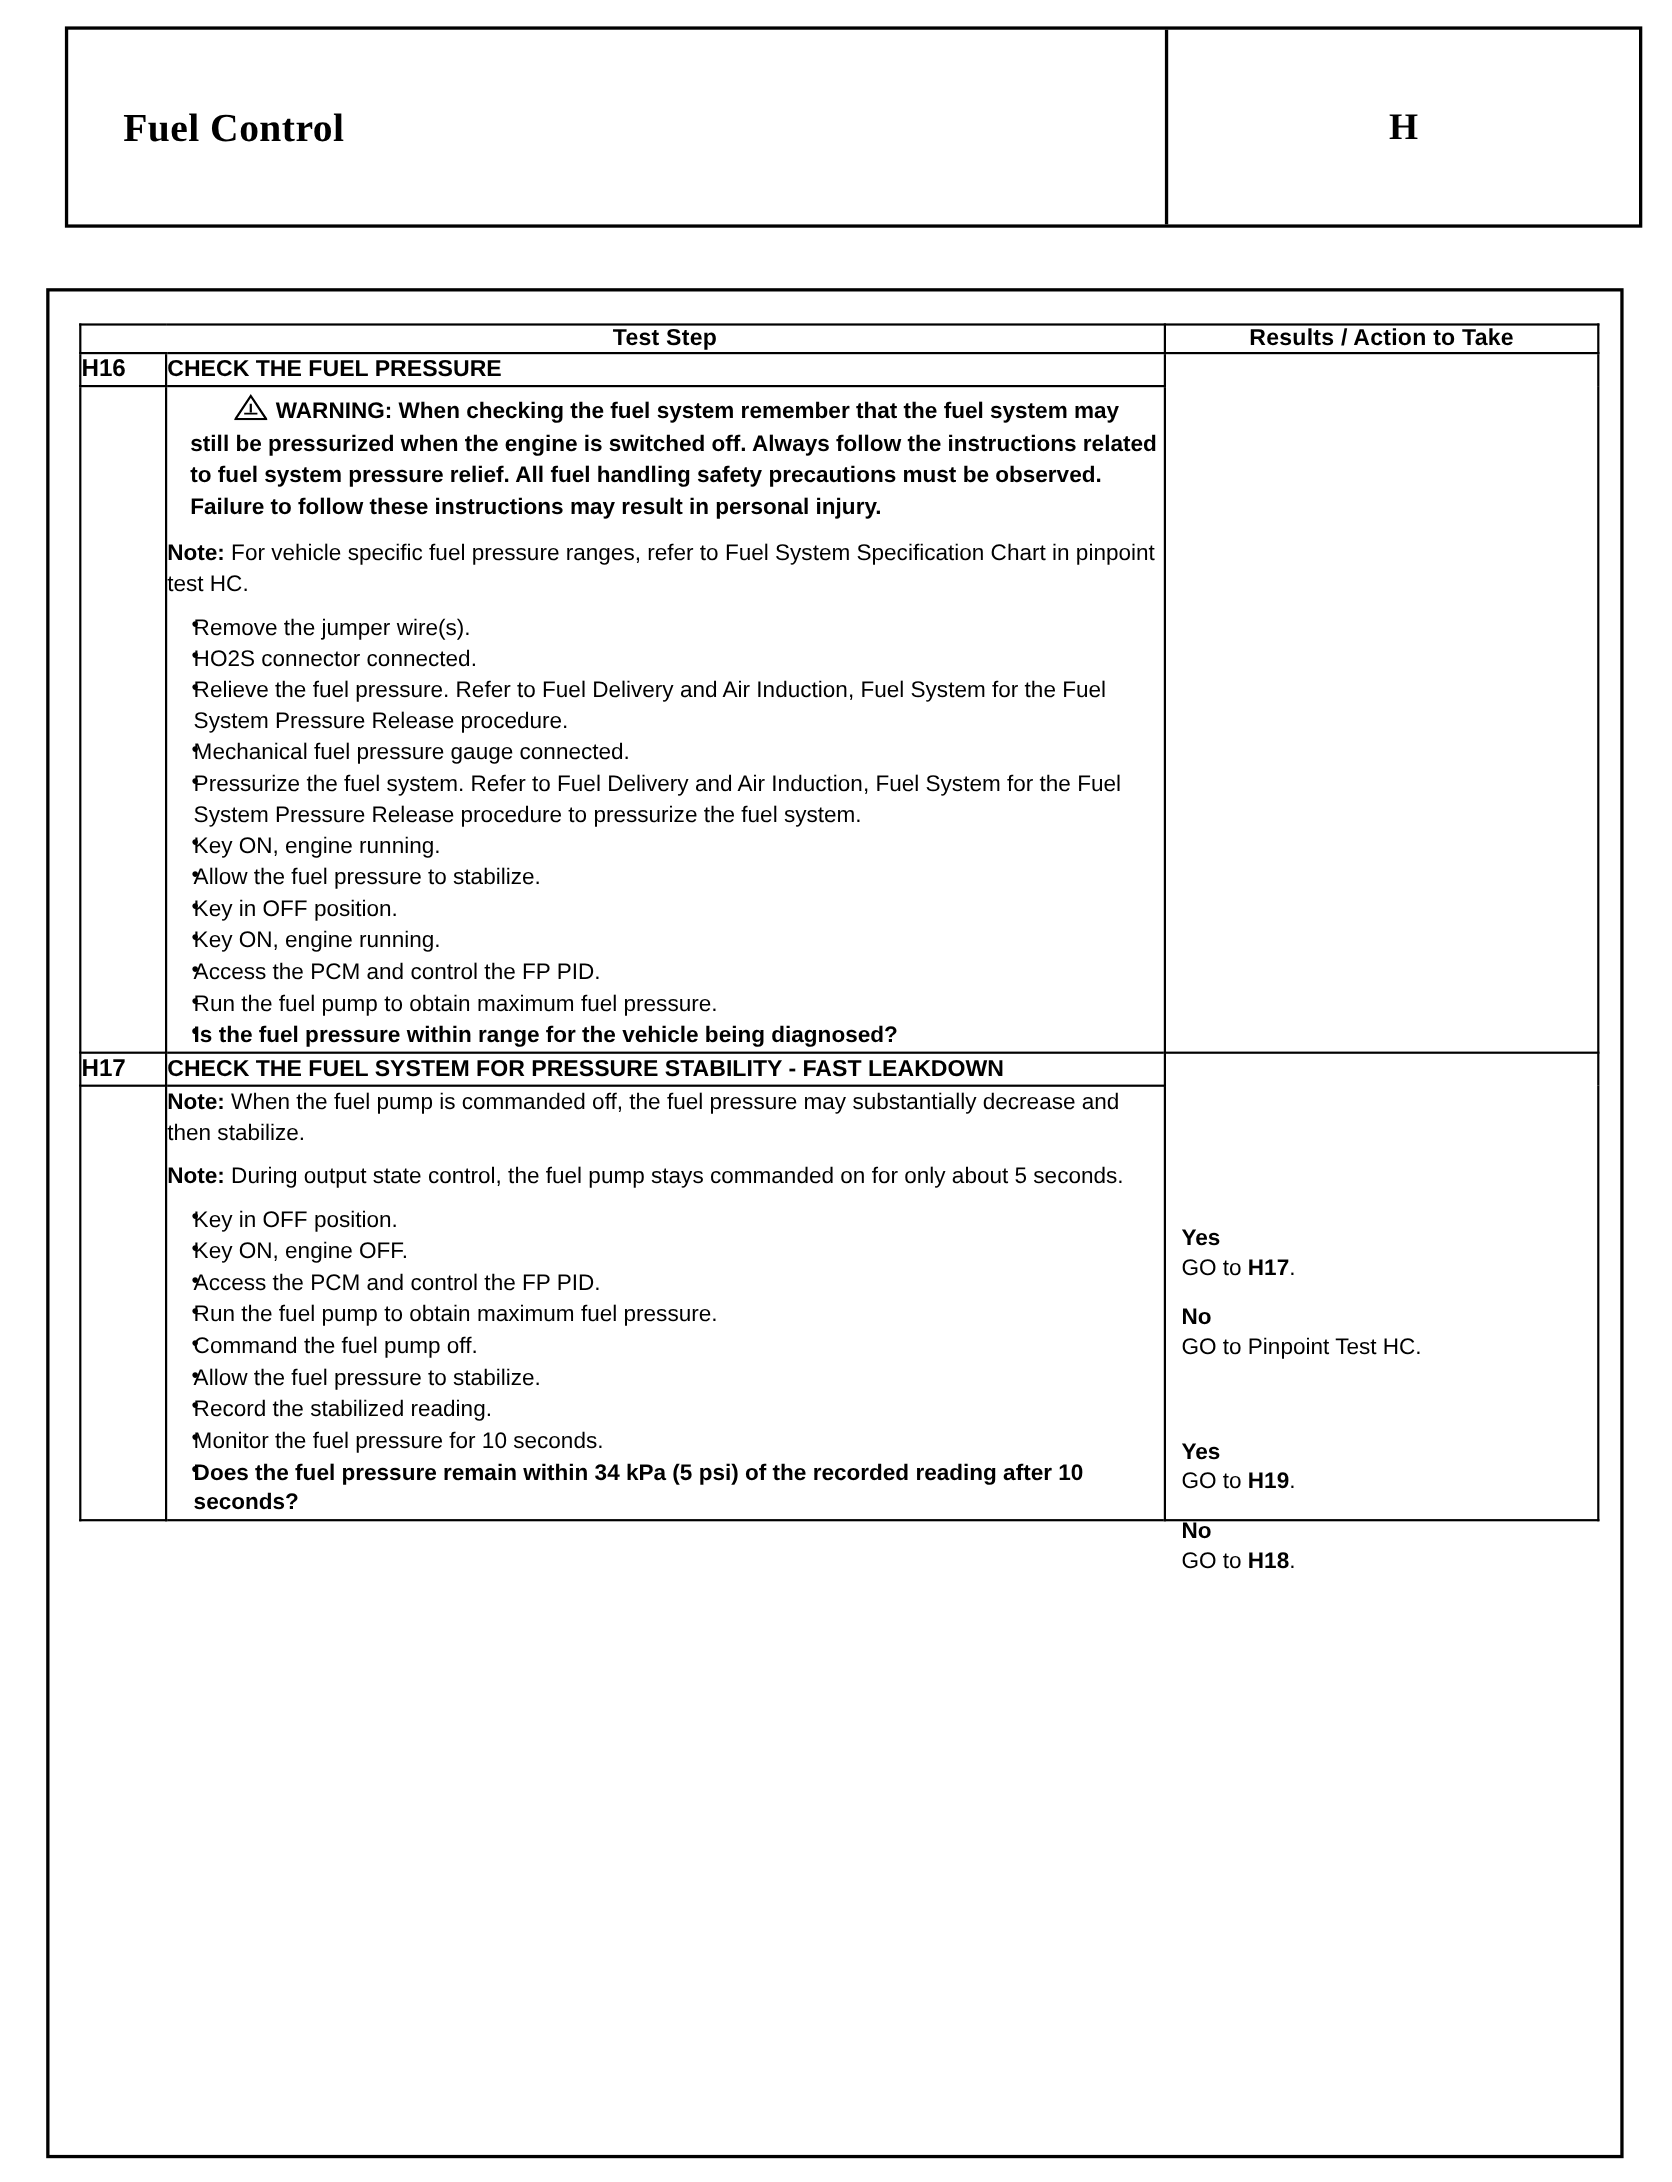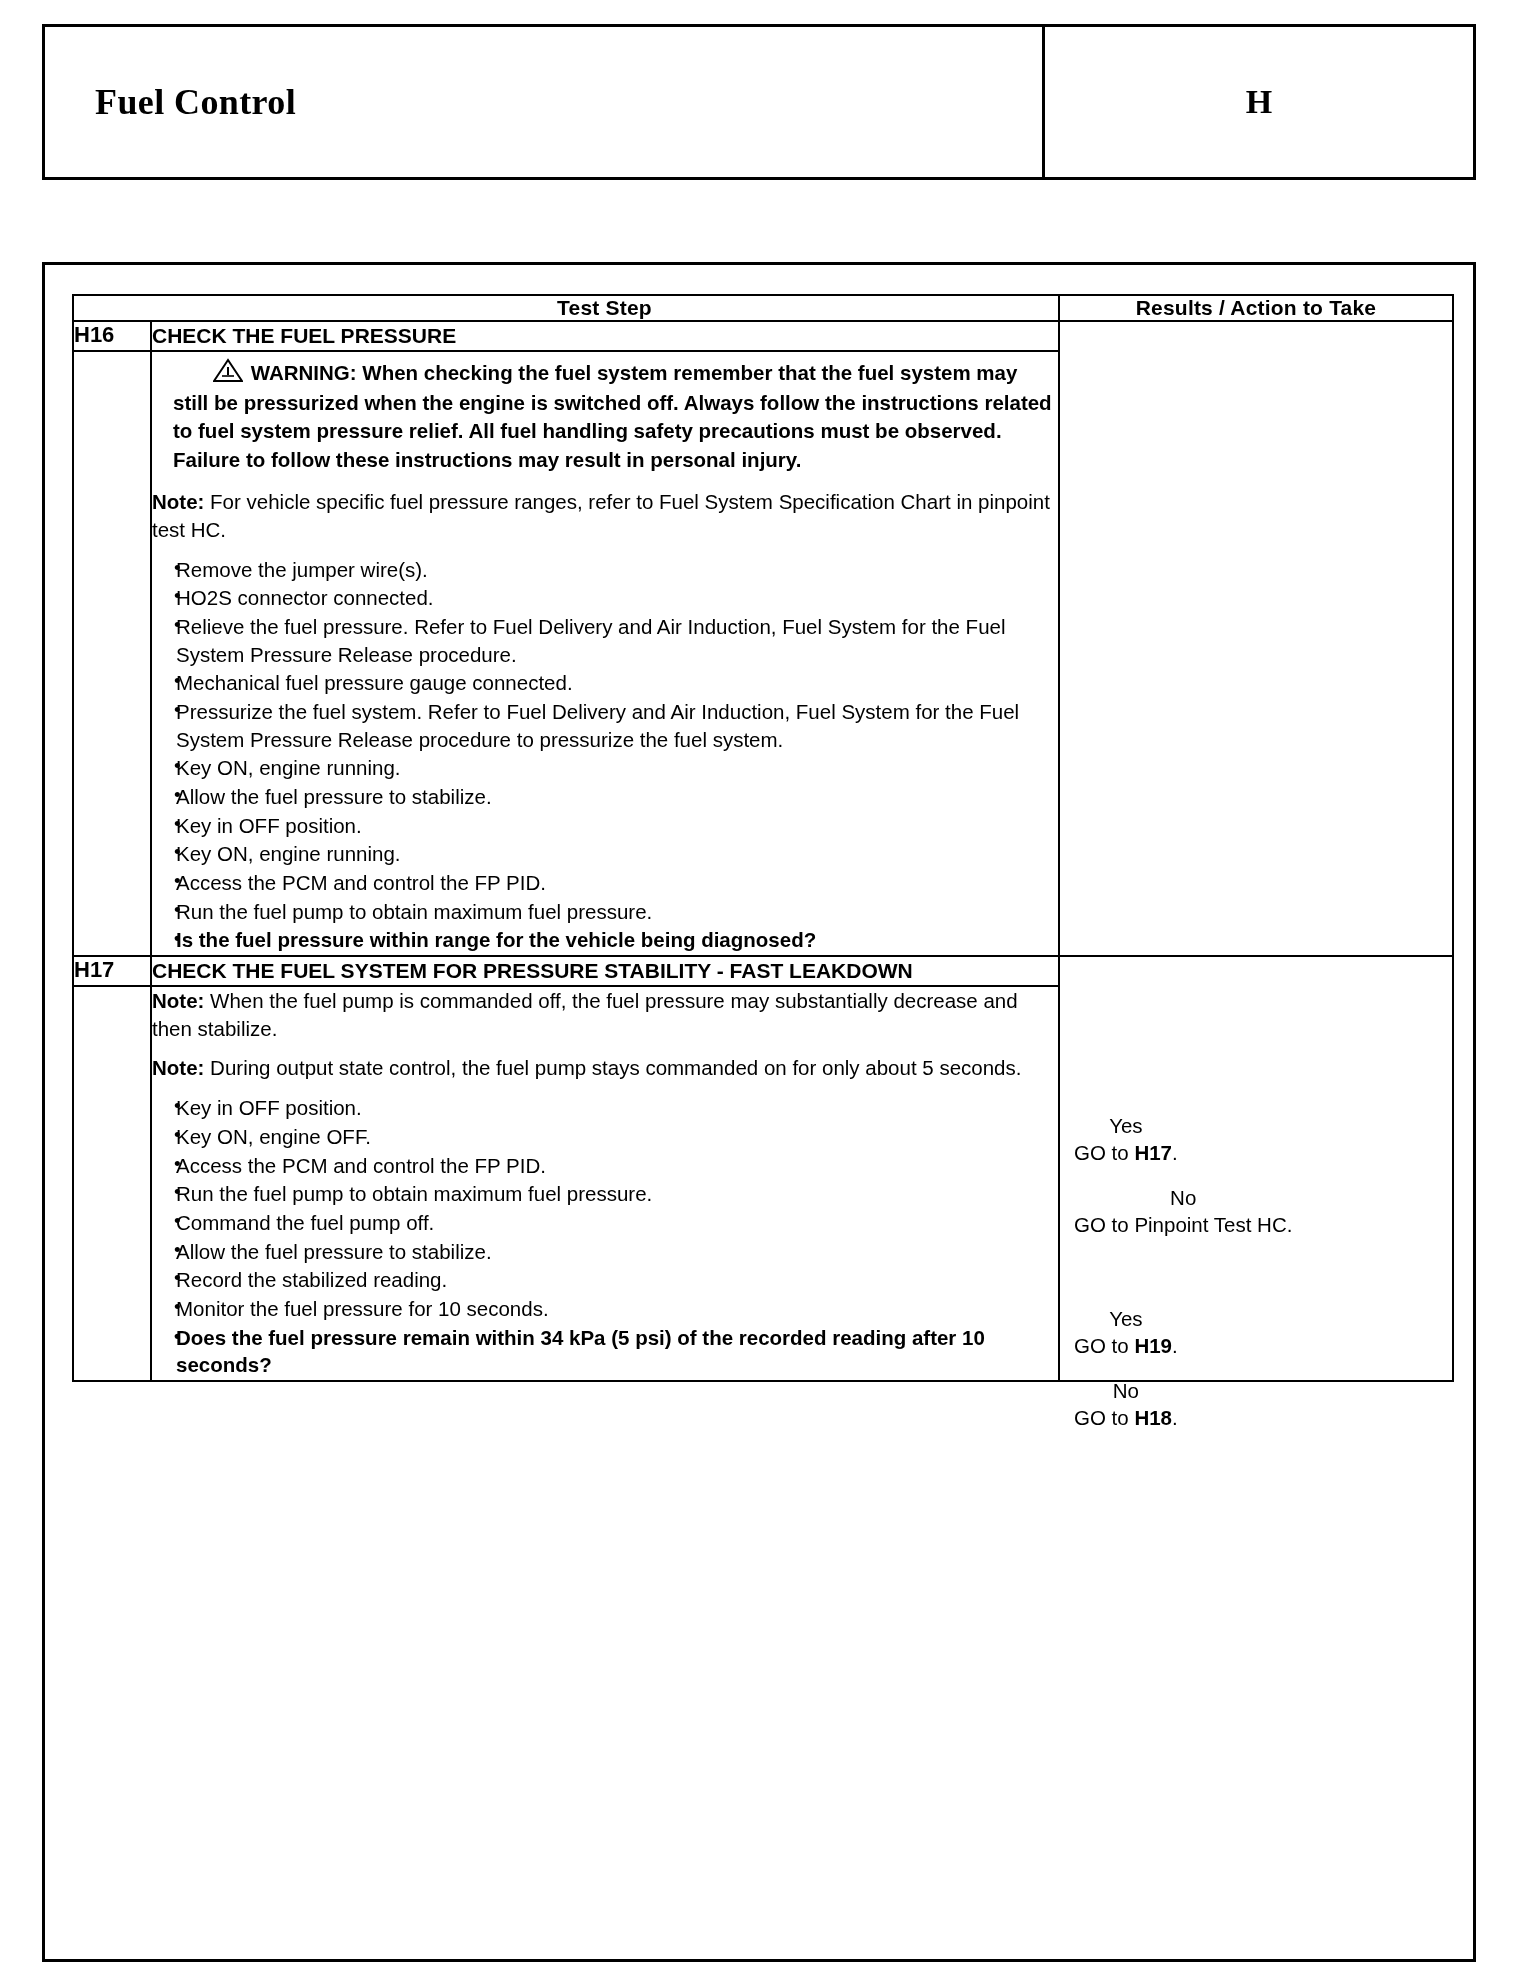--- a/index.html
+++ b/index.html
@@ -18,24 +18,24 @@
     position: absolute;
     left: 0; top: 0;
     width: 1520px;
     height: 1984px;
     background: #fff;
   }
 
   
   .header {
     position: absolute;
-    left: 42px;
+    left: 59px;
     top: 24px;
     width: 1434px;
-    height: 156px;
+    height: 183px;
     border: 3px solid #000;
     box-sizing: border-box;
     display: flex;
   }
   .header-title-cell {
     flex: 0 0 1000px;
     border-right: 3px solid #000;
     display: flex;
     align-items: center;
     box-sizing: border-box;
@@ -173,22 +173,21 @@
     position: relative;
     height: 100%;
   }
   .res-block {
     position: absolute;
     left: 14px;
     font-size: 20.5px;
     line-height: 1.32;
   }
   .res-block .yn {
-    font-weight: normal;
-    text-align: center;
+    font-weight: bold;
   }
   .res-block .go b {
     font-weight: bold;
   }
 </style>
 </head>
 <body>
 
 <div class="page">
 

